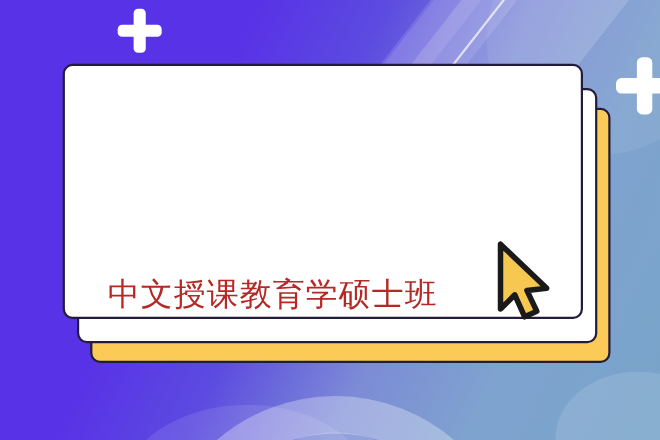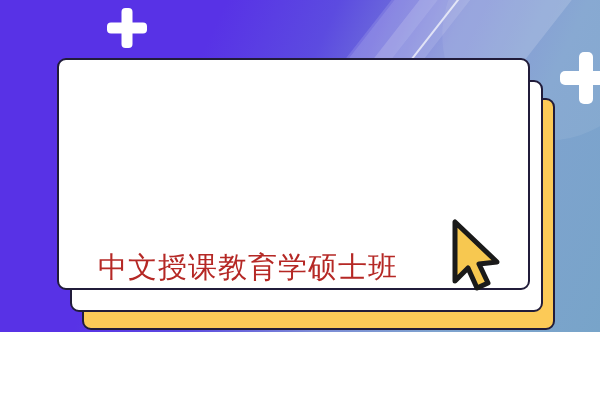--- a/index.html
+++ b/index.html
@@ -4,21 +4,21 @@
 <style>
   * { margin:0; padding:0; box-sizing:border-box; }
   html, body {
     width:600px; height:400px;
     font-family:"DejaVu Sans","Liberation Sans",sans-serif;
     overflow:hidden;
   }
 
   #stage {
     position:relative;
-    width:600px; height:332px;
+    width:600px; height:400px;
     overflow:hidden;
     background:
       linear-gradient(115deg,
         #5832E6 0%,
         #5832E6 30%,
         #5C4BE0 45%,
         #7C8BD6 62%,
         #7FA3CF 78%,
         #78A4C9 100%);
   }

